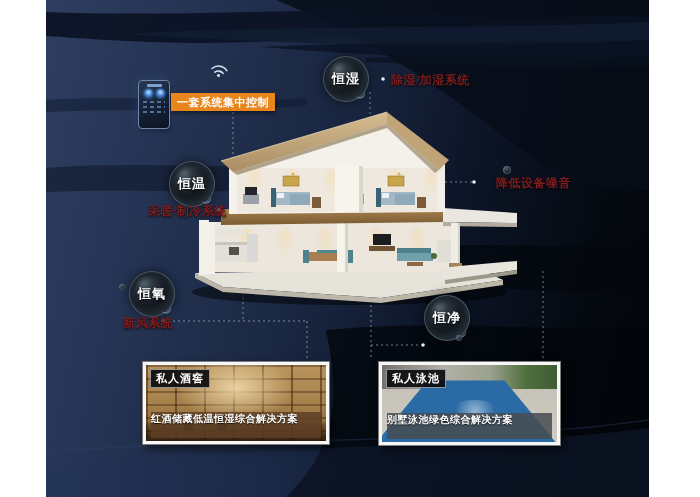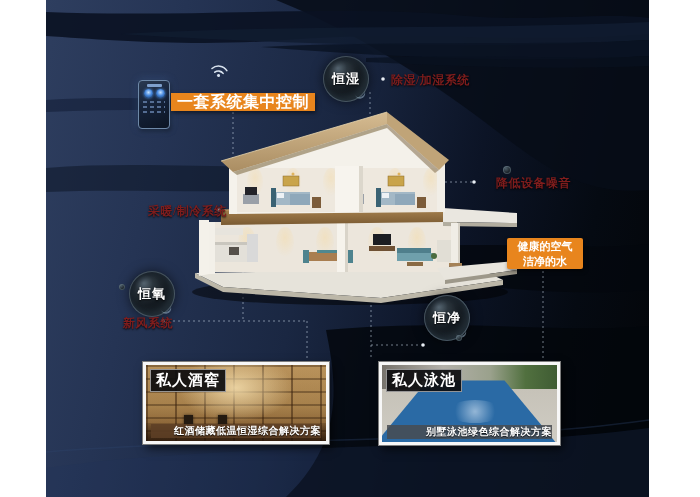--- a/index.html
+++ b/index.html
@@ -23,21 +23,21 @@
     background:radial-gradient(circle at 35% 30%,#4d5d68,#10161b 70%);
     box-shadow:inset 0 0 0 1px rgba(140,165,180,.4);}
 
   
   .note{position:absolute;color:#7f1d1d;font-size:12px;font-weight:700;white-space:nowrap;
     text-shadow:0 1px 2px rgba(0,0,0,.9);letter-spacing:.5px;}
 
   
   .badge{position:absolute;background:#e8851d;color:#fff;font-weight:700;
     box-shadow:1px 2px 4px rgba(0,0,0,.5);}
-  .badge.one{left:171px;top:93px;height:18px;line-height:18px;padding:0 6px;font-size:16px;letter-spacing:.5px;}
+  .badge.one{left:171px;top:93px;height:18px;line-height:18px;padding:0 6px;font-size:11px;letter-spacing:.5px;}
   .badge.two{left:507px;top:238px;width:76px;padding:1px 0;text-align:center;font-size:11px;
     line-height:14.5px;border-radius:2px;}
 
   
   .phone{position:absolute;left:138px;top:80px;width:30px;height:47px;border-radius:4px;
     border:1px solid #6e89a8;background:linear-gradient(155deg,#2a3a52 0%,#16233a 45%,#0c1524 100%);
     box-shadow:0 0 8px rgba(90,140,210,.3),1px 2px 5px rgba(0,0,0,.6);}
   .phone .hd{margin:3px auto 2px;width:15px;height:3px;border-radius:1px;background:#8fb4e4;opacity:.85;}
   .phone .circles{display:flex;justify-content:center;gap:3px;margin-top:2px;}
   .phone .circles i{width:9px;height:9px;border-radius:50%;
@@ -45,23 +45,23 @@
     box-shadow:0 0 3px #4d8fe0;}
   .phone .row{margin:3px 4px 0;height:2px;opacity:.8;
     background:repeating-linear-gradient(90deg,#6480aa 0 4px,transparent 4px 7px);}
   .wifi{position:absolute;left:209px;top:63px;transform:rotate(8deg);}
 
   
   .card{position:absolute;border:3px solid #f7f7f7;background:#1a1a1a;
     box-shadow:0 0 0 1px #7d7d7d,3px 4px 9px rgba(0,0,0,.65);}
   .card .ph{position:absolute;inset:0;overflow:hidden;}
   .card .tag{position:absolute;top:4px;left:4px;padding:1px 5px;background:rgba(12,12,14,.92);
-    border:1px solid rgba(255,255,255,.55);color:#fff;font-size:15px;font-weight:700;letter-spacing:1px;z-index:3;}
-  .card .cap{position:absolute;left:5px;right:5px;bottom:3px;height:14px;line-height:14px;
-    text-align:right;color:#fff;font-size:10px;font-weight:700;letter-spacing:.5px;z-index:3;
+    border:1px solid rgba(255,255,255,.55);color:#fff;font-size:11px;font-weight:700;letter-spacing:1px;z-index:3;}
+  .card .cap{position:absolute;left:5px;right:5px;bottom:3px;height:26px;line-height:14px;
+    text-align:left;color:#fff;font-size:10px;font-weight:700;letter-spacing:.5px;z-index:3;
     text-shadow:0 1px 1px rgba(0,0,0,.8);}
   #wine-card{left:143px;top:362px;width:180px;height:76px;}
   #wine-card .ph{
     background:
       radial-gradient(ellipse at 50% 30%,rgba(240,217,168,.9) 0%,rgba(240,217,168,0) 45%),
       repeating-linear-gradient(90deg,rgba(56,32,12,.5) 0 2px,rgba(0,0,0,0) 2px 29px),
       repeating-linear-gradient(180deg,rgba(56,32,12,.45) 0 2px,rgba(120,80,40,.18) 2px 13px),
       linear-gradient(180deg,#c8a267 0%,#b08a52 55%,#744f28 100%);}
   #wine-card .floor{position:absolute;left:0;right:0;bottom:0;height:18px;background:linear-gradient(180deg,rgba(40,22,10,.2),rgba(30,16,8,.75));}
   #wine-card .stool{position:absolute;bottom:10px;width:9px;height:16px;background:#241a10;box-shadow:0 0 3px rgba(0,0,0,.6);}
@@ -241,27 +241,26 @@
   </div>
   <div class="wifi">
     <svg width="20" height="15" viewBox="0 0 20 15" fill="none" stroke="#d8e2ee" stroke-width="1.6" stroke-linecap="round">
       <path d="M2.5,6.5 A10,10 0 0 1 17.5,6.5"></path>
       <path d="M5.8,9.8 A6,6 0 0 1 14.2,9.8"></path>
       <circle cx="10" cy="12.6" r="1.5" fill="#d8e2ee" stroke="none"></circle>
     </svg>
   </div>
 
   <div class="badge one">一套系统集中控制</div>
-  <div class="badge two">
-    <div>健康的空气</div>
-    <div>洁净的水</div>
-  </div>
 
   <div class="bubble" style="left:323px;top:56px;">
     <span>恒湿</span>
+  </div>
+  <div class="bubble" style="left:169px;top:161px;">
+    <span>恒温</span>
   </div>
   <div class="bubble" style="left:129px;top:271px;justify-content:center;">
     <span>恒氧</span>
   </div>
   <div class="bubble" style="left:424px;top:295px;">
     <span>恒净</span>
   </div>
   <div class="satellite" style="left:503px;top:166px;width:8px;height:8px;"></div>
   <div class="satellite" style="left:119px;top:284px;width:6px;height:6px;"></div>
   <div class="satellite" style="left:456px;top:335px;width:6px;height:6px;"></div>

